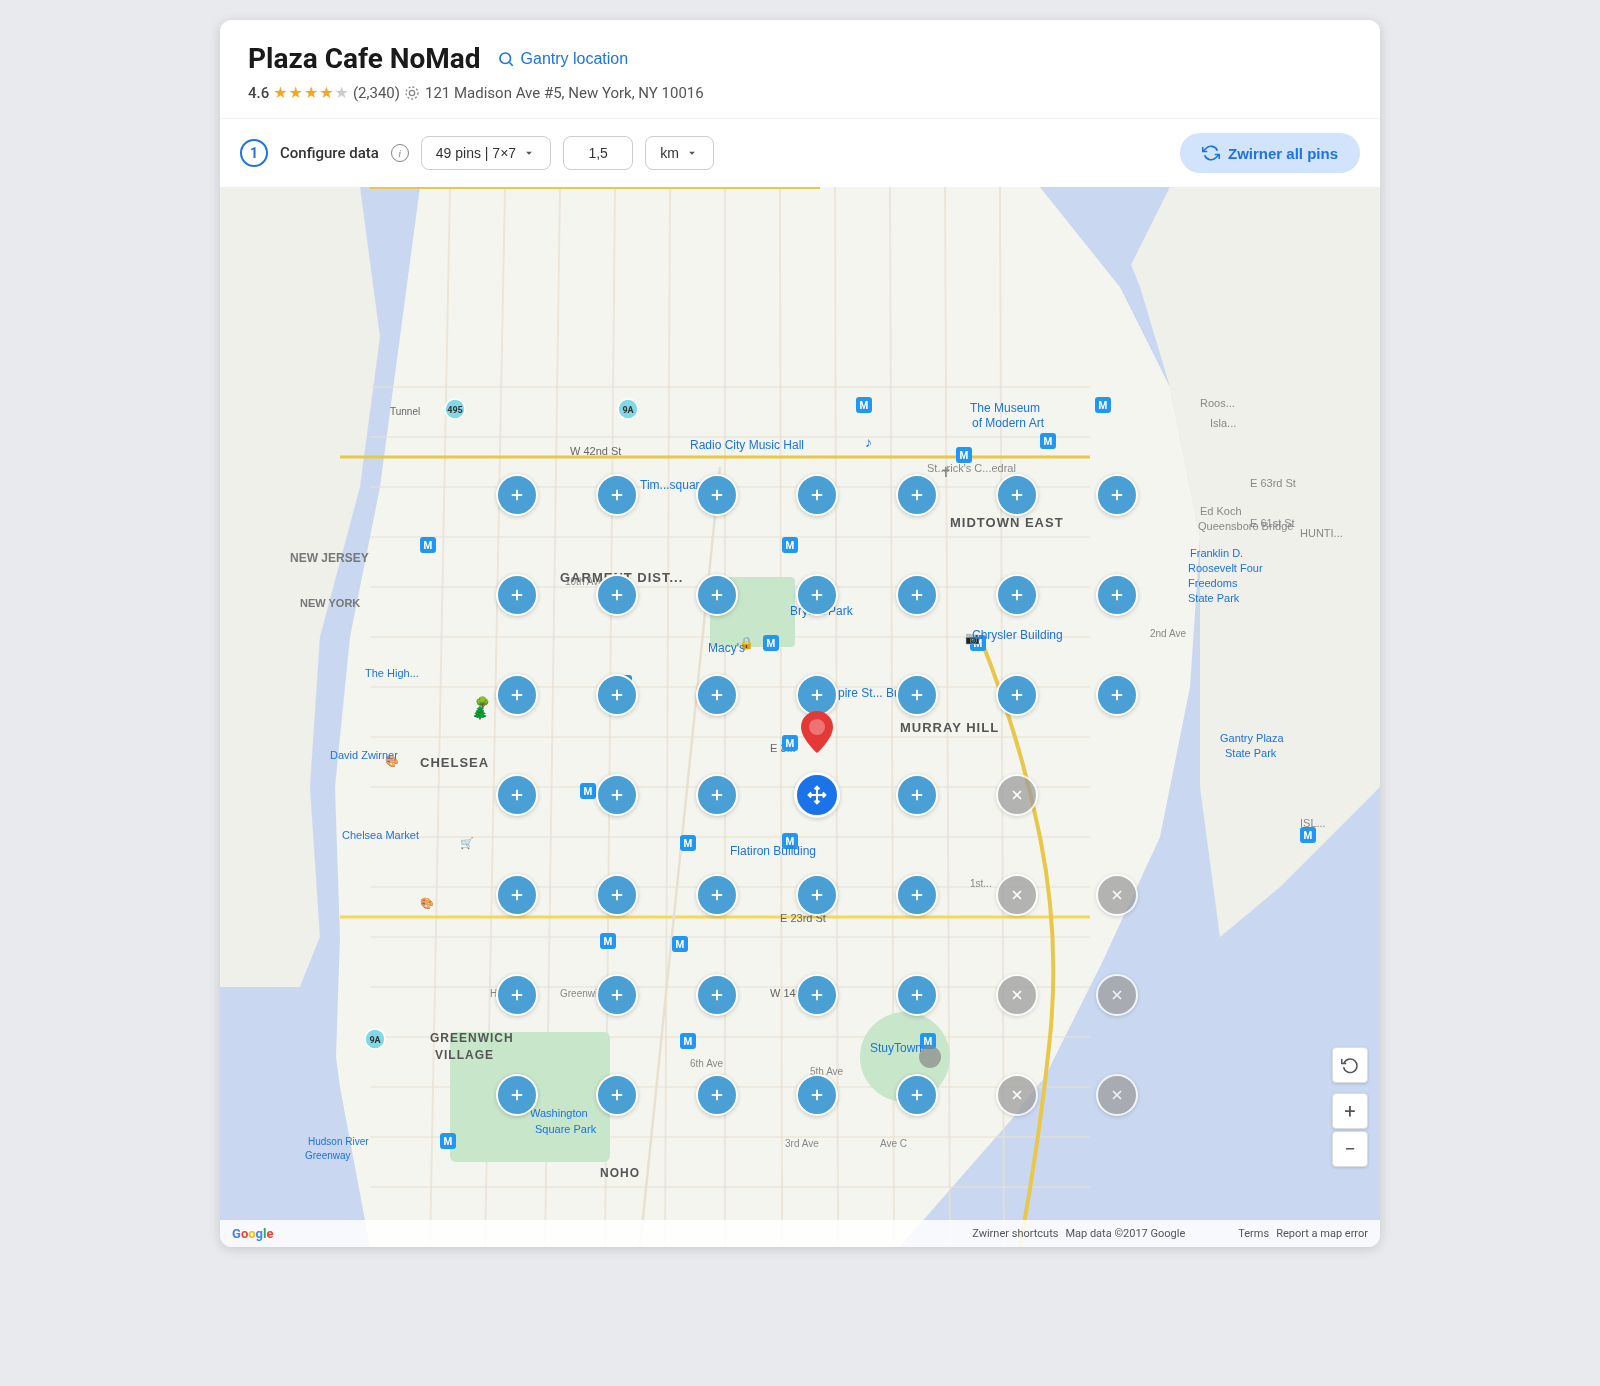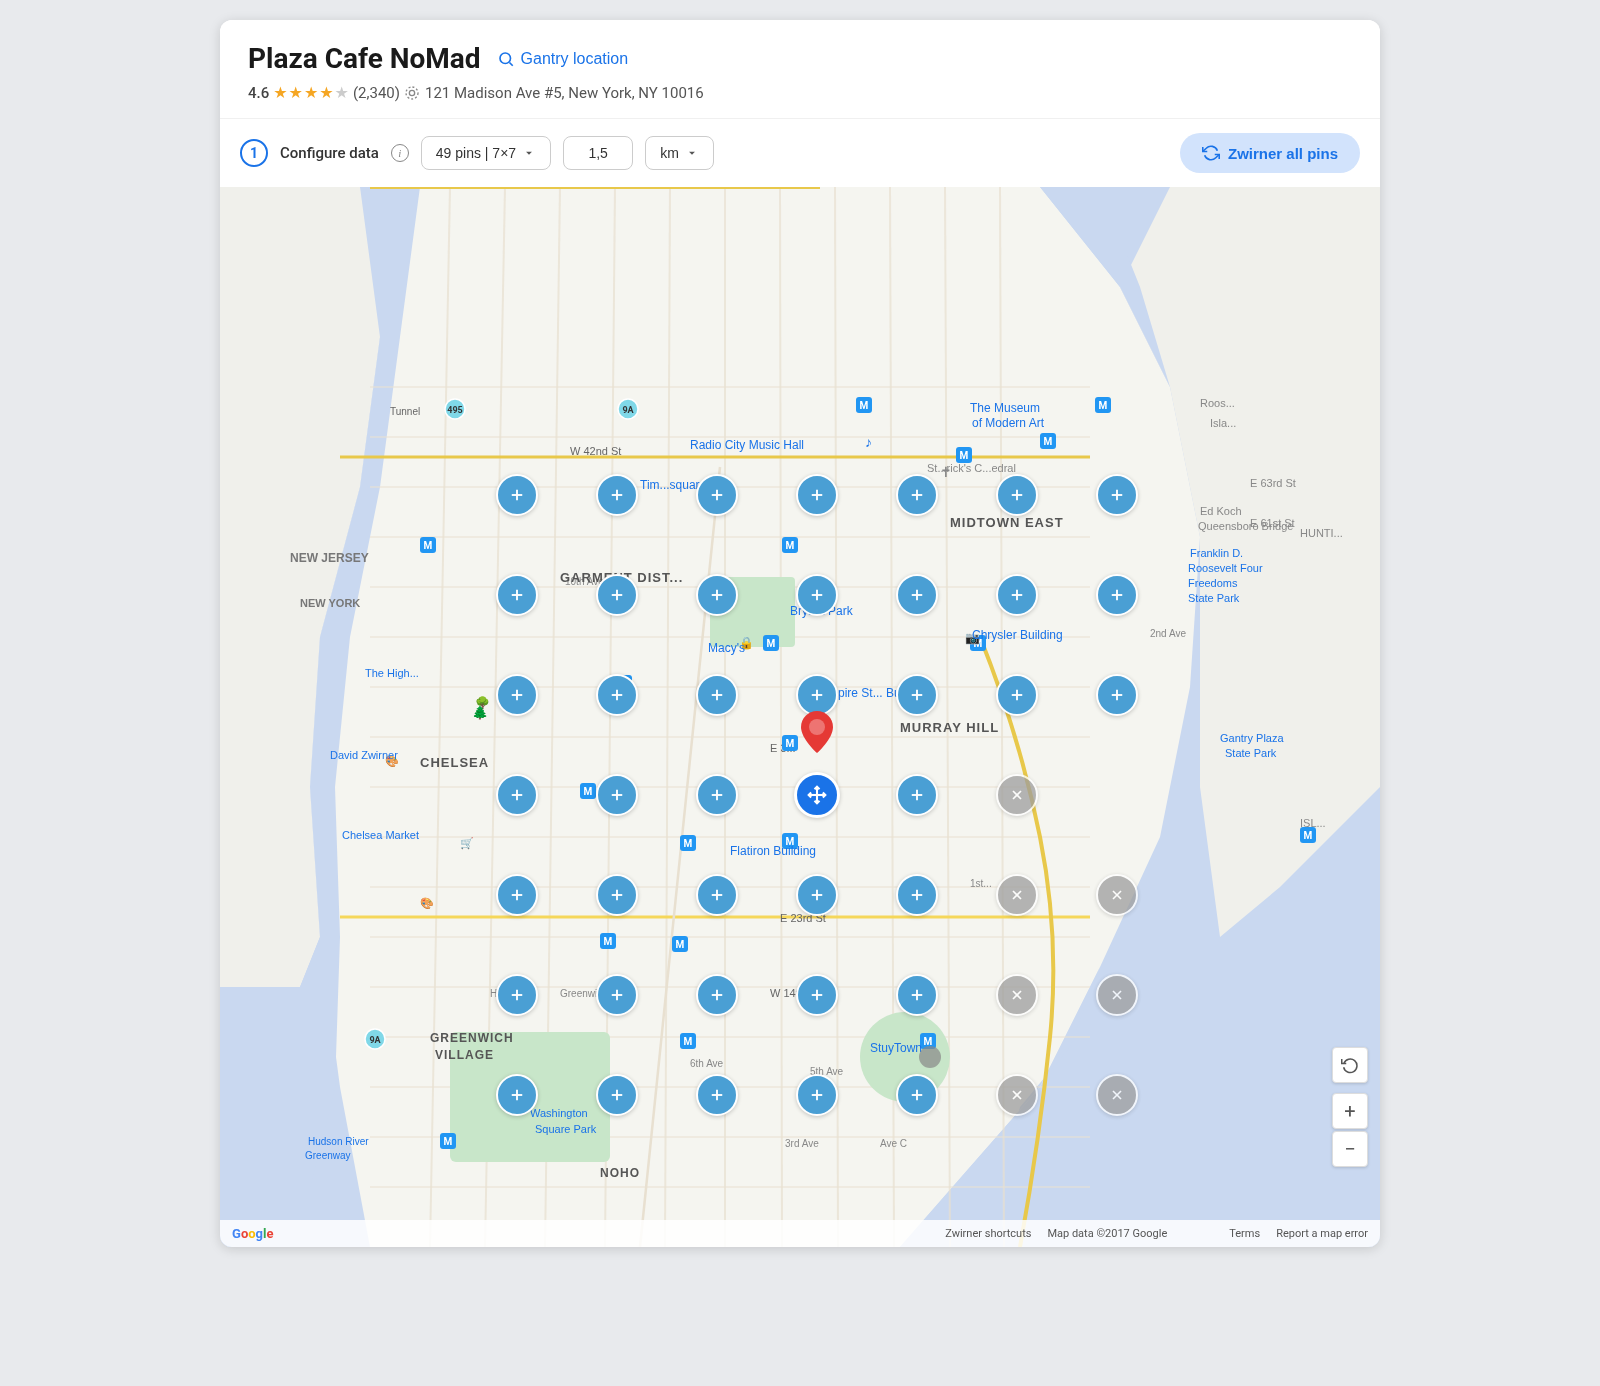--- a/index.html
+++ b/index.html
@@ -209,21 +209,21 @@
       bottom: 0;
       left: 0;
       right: 0;
       display: flex;
       align-items: center;
       justify-content: flex-end;
       padding: 6px 12px;
       background: rgba(255,255,255,0.85);
       font-size: 11px;
       color: #555;
-      gap: 16px;
+      gap: 7px;
     }
     .google-logo {
       font-size: 13px;
       font-weight: 700;
       color: #4285f4;
       margin-right: auto;
     }
     .google-logo span:nth-child(1) { color: #4285f4; }
     .google-logo span:nth-child(2) { color: #ea4335; }
     .google-logo span:nth-child(3) { color: #fbbc05; }

